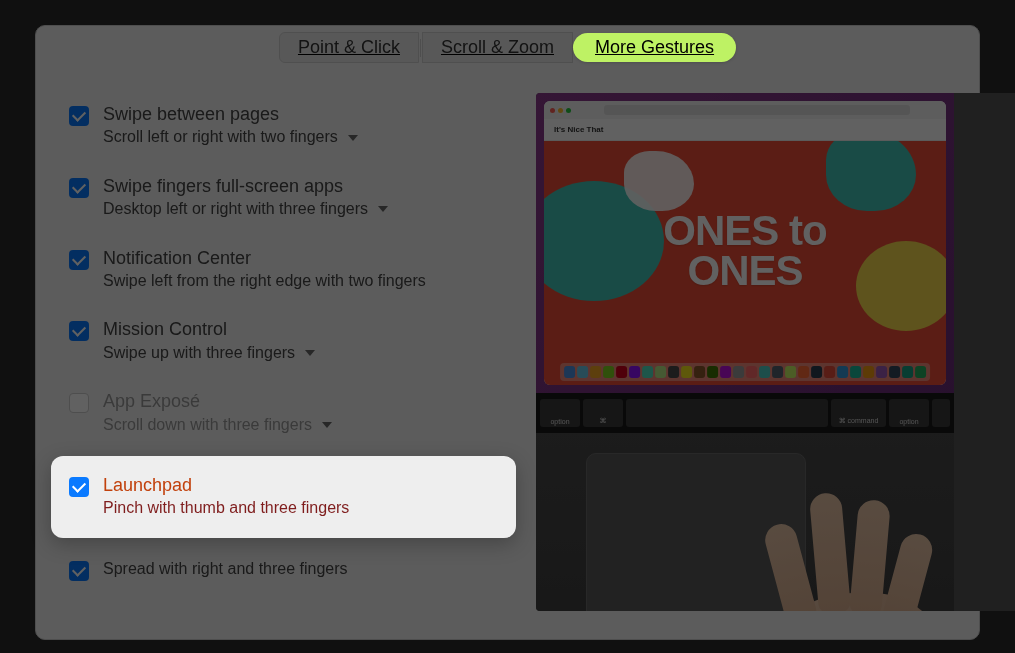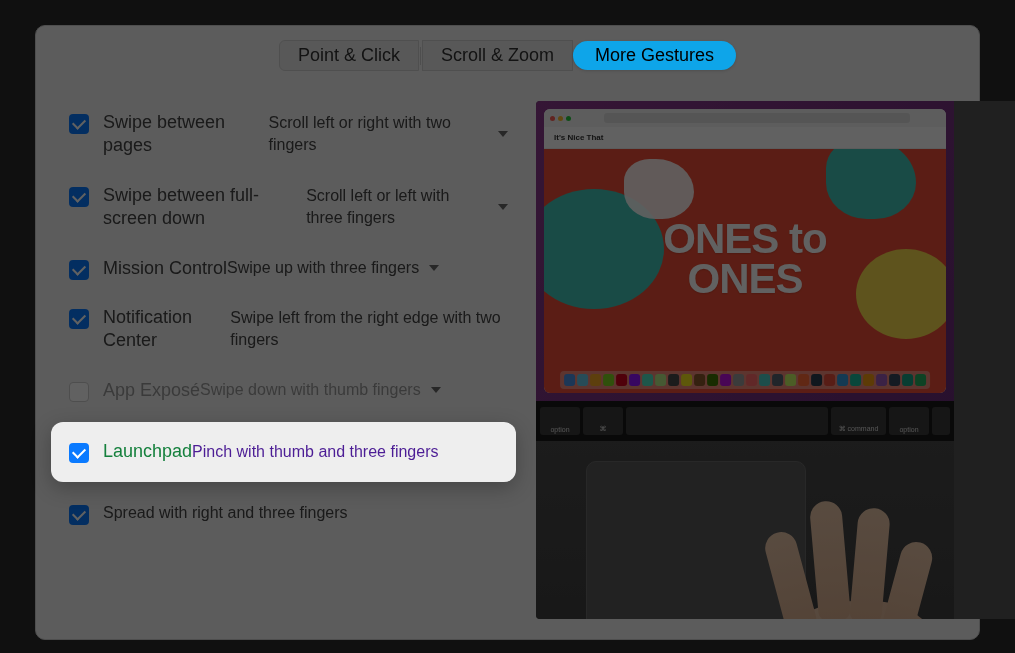--- a/index.html
+++ b/index.html
@@ -26,34 +26,35 @@
       height: 615px;
       background: #f2f2f2;
       border-radius: 10px;
       border: 1px solid #ccc;
     }
     .tab-bar {
       display: flex;
       justify-content: center;
       align-items: center;
       gap: 0;
-      margin-top: 14px;
+      margin-top: 6px;
+      text-decoration: underline;
     }
     .tab {
       padding: 4px 18px;
       font-size: 18px;
       color: #333;
       background: #e8e8e8;
       border: 1px solid #d0d0d0;
       cursor: pointer;
     }
     .tab:first-child { border-radius: 6px 0 0 6px; }
     .tab:last-child { border-radius: 0 6px 6px 0; }
     .tab.active {
-      background: #0ea5e9;
+      background: #bef264;
       color: #000;
       border-radius: 16px;
       padding: 4px 22px;
       position: relative;
       z-index: 20;
       box-shadow: 0 1px 3px rgba(0,0,0,0.15);
       border: none;
     }
     .tab-sep {
       width: 1px;
@@ -102,29 +103,29 @@
     .checkbox.checked { background: #0a7aff; }
     .checkbox.unchecked { background: #fff; border: 1px solid #ccc; }
     .checkbox.checked::after {
       content: "";
       width: 6px;
       height: 10px;
       border: solid #fff;
       border-width: 0 2.5px 2.5px 0;
       transform: rotate(45deg) translate(-1px,-1px);
     }
-    .option-text { display: flex; flex-direction: row; }
+    .option-text { display: flex; flex-direction: column; }
     .option-title {
       font-size: 18px;
-      color: #15803d;
+      color: #c2410c;
       line-height: 1.3;
     }
     .option-sub {
       font-size: 16px;
-      color: #4c1d95;
+      color: #7f1d1d;
       line-height: 1.4;
       display: flex;
       align-items: center;
       gap: 6px;
     }
     .option-row:not(.highlighted) .option-title,
     .option-row:not(.highlighted) .option-sub { color: #444; }
     .option-row.disabled .option-title,
     .option-row.disabled .option-sub { color: #999; }
     .chevron {
@@ -339,55 +340,55 @@
           <span class="option-sub">
             <span>Scroll left or right with two fingers</span>
             <span class="chevron"></span>
           </span>
         </div>
       </div>
 
       <div class="option-row">
         <div class="checkbox checked"></div>
         <div class="option-text">
-          <span class="option-title">Swipe between full-screen down</span>
-          <span class="option-sub">
-            <span>Scroll left or left with three fingers</span>
+          <span class="option-title">Swipe fingers full-screen apps</span>
+          <span class="option-sub">
+            <span>Desktop left or right with three fingers</span>
             <span class="chevron"></span>
+          </span>
+        </div>
+      </div>
+
+      <div class="option-row">
+        <div class="checkbox checked"></div>
+        <div class="option-text">
+          <span class="option-title">Notification Center</span>
+          <span class="option-sub">
+            <span>Swipe left from the right edge with two fingers</span>
           </span>
         </div>
       </div>
 
       <div class="option-row">
         <div class="checkbox checked"></div>
         <div class="option-text">
           <span class="option-title">Mission Control</span>
           <span class="option-sub">
             <span>Swipe up with three fingers</span>
             <span class="chevron"></span>
           </span>
         </div>
       </div>
 
-      <div class="option-row">
-        <div class="checkbox checked"></div>
-        <div class="option-text">
-          <span class="option-title">Notification Center</span>
-          <span class="option-sub">
-            <span>Swipe left from the right edge with two fingers</span>
-          </span>
-        </div>
-      </div>
-
       <div class="option-row disabled">
         <div class="checkbox unchecked"></div>
         <div class="option-text">
           <span class="option-title">App Exposé</span>
           <span class="option-sub">
-            <span>Swipe down with thumb fingers</span>
+            <span>Scroll down with three fingers</span>
             <span class="chevron"></span>
           </span>
         </div>
       </div>
 
       <div class="option-row highlighted">
         <div class="checkbox checked"></div>
         <div class="option-text">
           <span class="option-title">Launchpad</span>
           <span class="option-sub">

